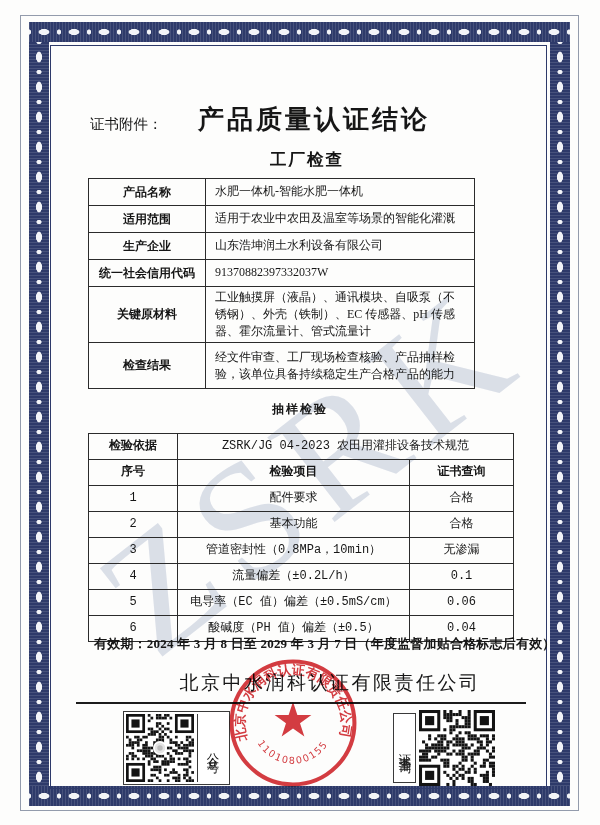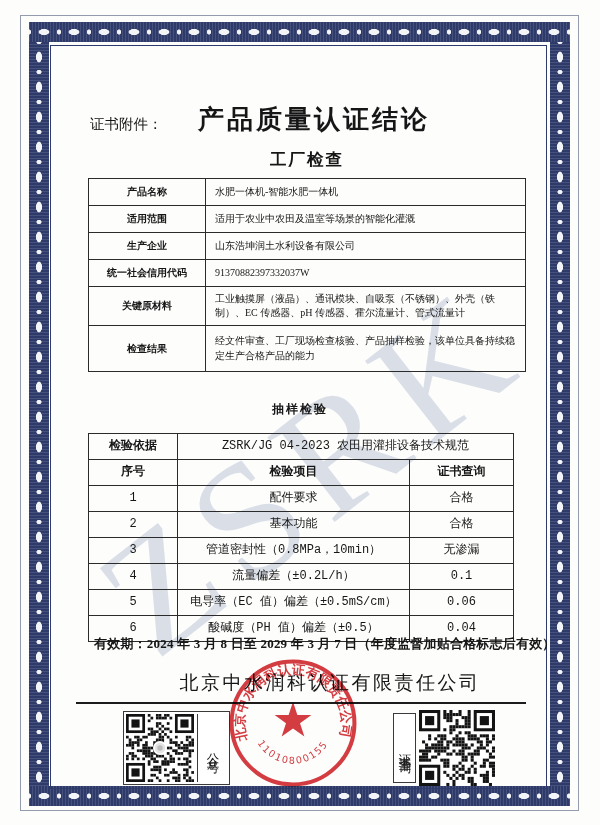--- a/index.html
+++ b/index.html
@@ -39,21 +39,21 @@
   .attach{left:90px;top:67px;font-size:14.5px;font-weight:normal;margin-top:48px;}
   .title{left:0;right:0;top:102px;text-align:center;font-size:26px;font-weight:bold;
     letter-spacing:3px;transform:translateX(14px);
     font-family:"Liberation Sans","DejaVu Sans",sans-serif;}
   .h-factory{left:0;right:0;top:149px;text-align:center;font-size:16.5px;font-weight:bold;
     letter-spacing:2px;transform:translateX(7px);}
   .h-sampling{left:0;right:0;top:401px;text-align:center;font-size:12px;font-weight:bold;
     letter-spacing:2px;}
   
   table{border-collapse:collapse;table-layout:fixed;background:transparent;}
-  .t1{left:88px;top:178px;width:438px;font-size:10px;}
+  .t1{left:88px;top:178px;width:387px;font-size:12px;}
   .t2{left:88px;top:433px;width:425px;font-size:12px;font-family:Liberation Mono, monospace;}
   th,td{border:1.4px solid #2b2b2b;vertical-align:middle;background:transparent;}
   .t1 th{width:110px;font-weight:bold;text-align:center;padding:2px 3px;}
   .t1 td{text-align:left;padding:2px 9px;line-height:1.42;}
   .t1 .r-s{height:27px;} .t1 .r-m{height:39px;} .t1 .r-l{height:46px;}
   .t2 th,.t2 td{text-align:center;padding:1px 4px;height:23px;line-height:1.3;}
   .t2 th{font-weight:bold;}
   .t2 .hdr td{font-weight:bold;}
   .t2 .c1{width:89px;} .t2 .c2{width:232px;} .t2 .c3{width:104px;}
   

